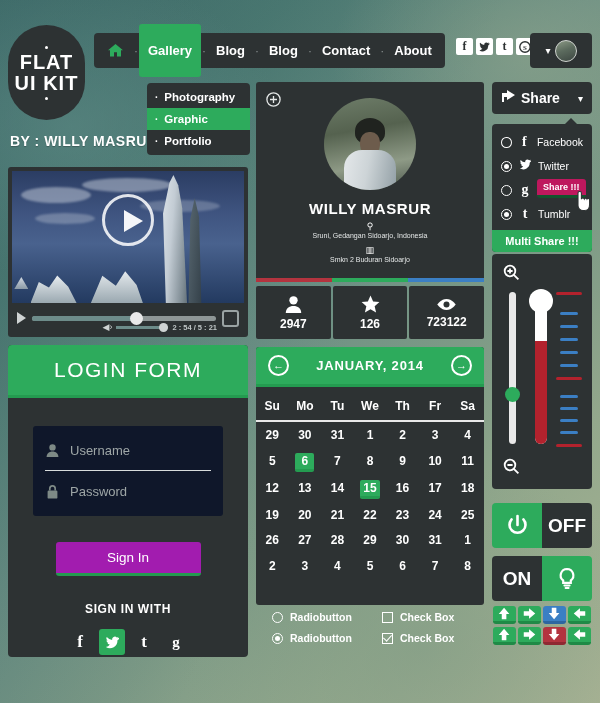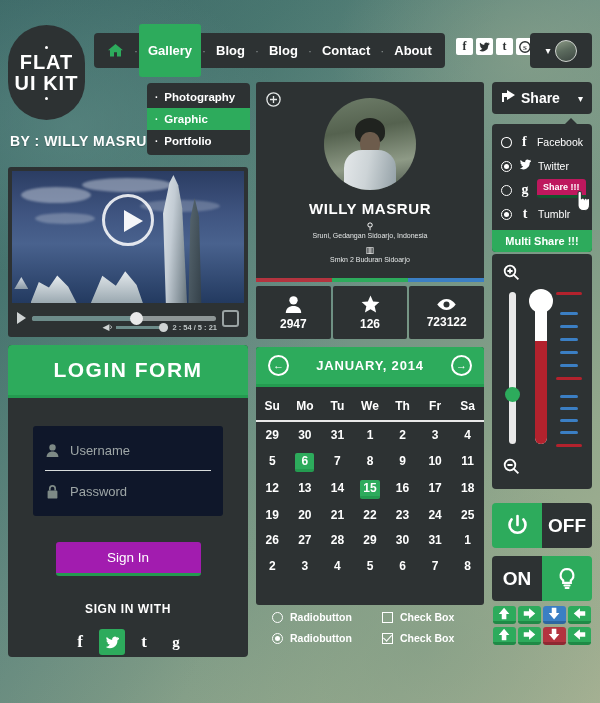--- a/index.html
+++ b/index.html
@@ -144,21 +144,21 @@
   #video .spk { color: #cfd3d3; font-size: 9px; }
 
   
   #login {
     position: absolute; left: 8px; top: 345px; width: 240px; height: 312px;
     background: #2d3233; border-radius: 4px; overflow: hidden;
   }
   #login .head {
     height: 53px; background: #2dab5c; border-bottom: 3px solid #249b50;
     display: flex; align-items: center; justify-content: center;
-    color: #fff; font-size: 21px; font-weight: bold; letter-spacing: 1.5px;
+    color: #fff; font-size: 21px; font-weight: normal; letter-spacing: 1.5px;
   }
   #login .fields {
     margin: 28px 25px 0; background: #0f172a; border-radius: 3px; padding: 4px 12px;
   }
   #login .field { display: flex; align-items: center; gap: 10px; height: 41px; }
   #login .field.top { border-bottom: 1px solid #d8dcdc; }
   #login .field .ph { color: #9ea6a6; font-size: 13px; }
   #login .field svg { display: block; }
   #login .signin {
     display: block; margin: 26px auto 0; width: 145px; height: 34px;

